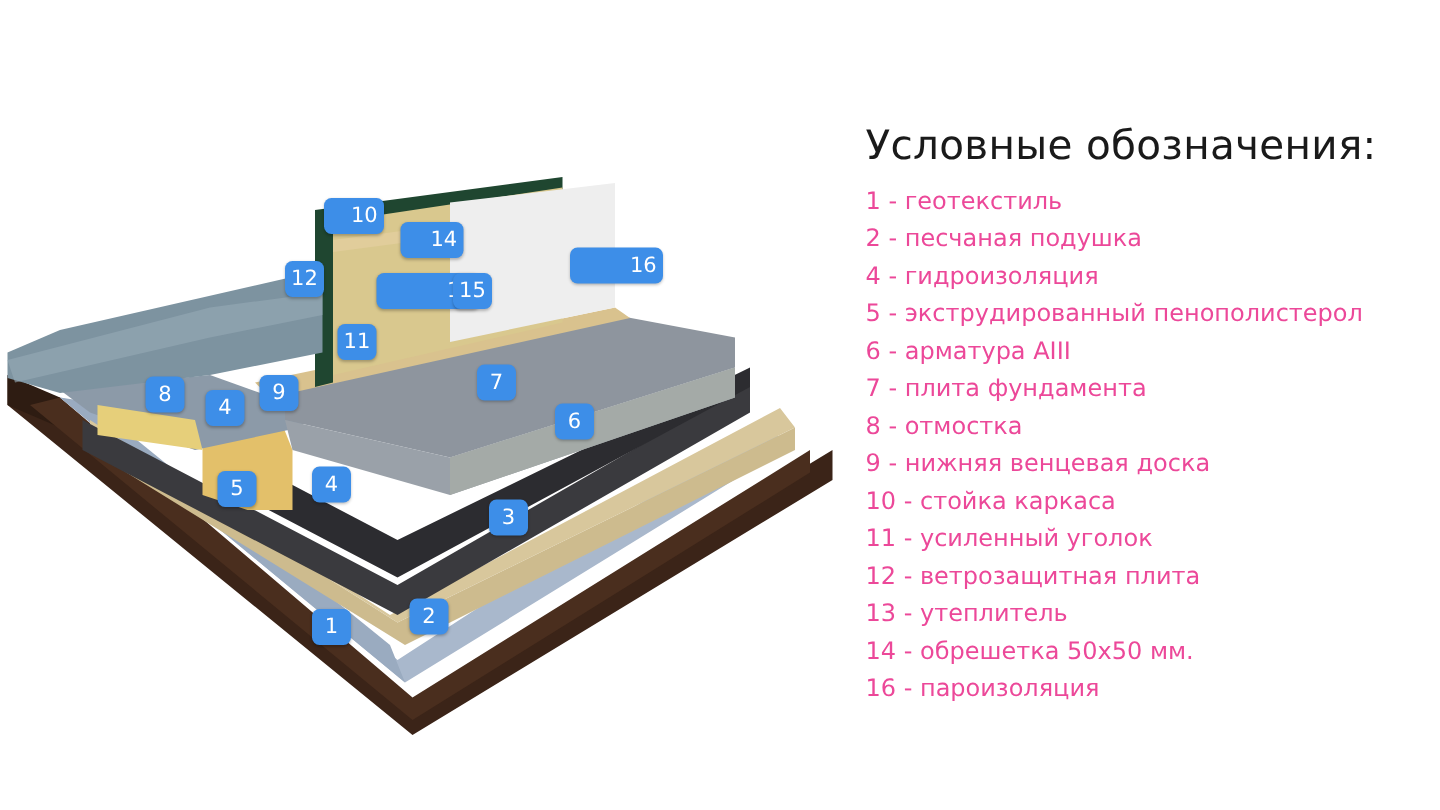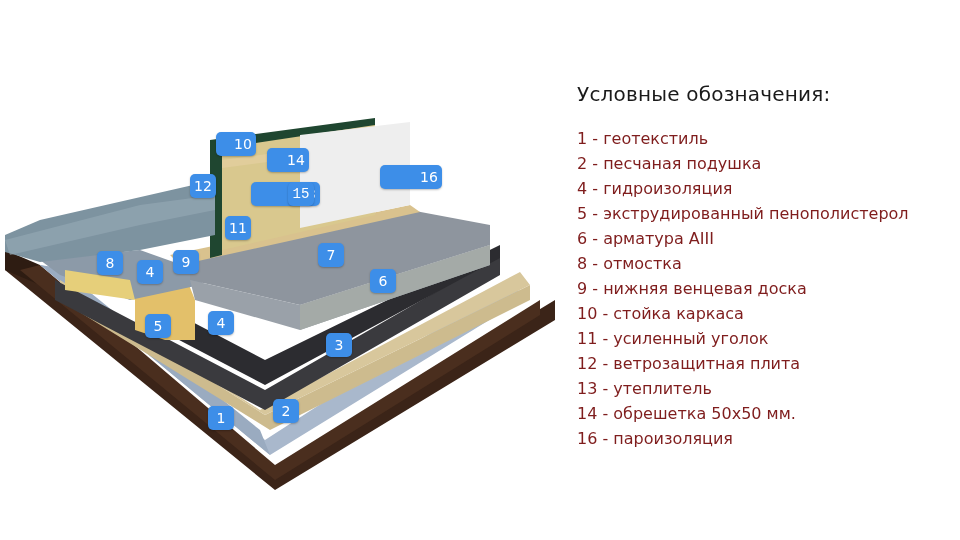--- a/index.html
+++ b/index.html
@@ -1,22 +1,22 @@
 <!DOCTYPE html>
 <html><head>
 <meta charset="utf-8">
 <style>
   html,body{margin:0;padding:0;background:#fff;}
   body{width:960px;height:540px;position:relative;overflow:hidden;font-family:"Liberation Sans",sans-serif;}
   #scene{position:absolute;left:0;top:0;width:560px;height:540px;}
   .badge{position:absolute;background:#3d8ee8;color:#fff;border-radius:5px;font-size:14px;line-height:24px;height:24px;min-width:26px;padding:0 4px;text-align:center;box-sizing:border-box;font-family:"DejaVu Sans",sans-serif;box-shadow:0 1px 2px rgba(0,0,0,0.25);}
   #legend{position:absolute;left:577px;top:82px;color:#1a1a1a;}
-  #legend h1{margin:0 0 20px 0;font-weight:normal;font-size:20px;font-family:"DejaVu Sans",sans-serif;letter-spacing:0.2px;}
+  #legend h1{margin:0 0 8px 0;font-weight:normal;font-size:27px;font-family:"DejaVu Sans",sans-serif;letter-spacing:0.2px;}
   #legend ul{list-style:none;margin:0;padding:0;}
-  #legend li{font-size:16px;line-height:25px;height:25px;font-family:"DejaVu Sans",sans-serif;color:#7f1d1d;white-space:nowrap;}
+  #legend li{font-size:16px;line-height:25px;height:25px;font-family:"DejaVu Sans",sans-serif;color:#ec4899;white-space:nowrap;}
 </style>
 </head>
 <body>
 
 <div id="scene">
   <svg width="560" height="540" viewBox="0 0 560 540">
 
     <polygon points="5,250 275,470 555,300 555,320 275,490 5,270" fill="#3b2418"></polygon>
     <polygon points="5,250 40,265 40,285 5,270" fill="#2e1c12"></polygon>
     <polygon points="20,270 275,480 540,315 540,300 275,465 40,265" fill="#4a2e1e"></polygon>
@@ -50,21 +50,21 @@
     <polygon points="300,135 410,122 410,205 300,228" fill="#eeeeee"></polygon>
 
     <polygon points="5,235 40,220 215,180 215,235 140,250 40,262 5,252" fill="#7d93a0"></polygon>
     <polygon points="5,240 140,205 215,195 215,210 140,225 10,255" fill="#96aab5" opacity="0.6"></polygon>
   </svg>
   <div id="badges">
       <div class="badge" style="left: 216px; top: 132px; background: rgb(61, 142, 232); padding-left: 18px;">10</div>
       <div class="badge" style="left: 267px; top: 148px; background: rgb(61, 142, 232); padding-left: 20px;">14</div>
       <div class="badge" style="left: 190px; top: 174px; background: rgb(61, 142, 232);">12</div>
       <div class="badge" style="left: 251px; top: 182px; background: rgb(61, 142, 232); padding-left: 47px;">13</div>
-      <div class="badge" style="left: 288px; top: 182px; background: rgb(61, 142, 232); font-family: Liberation Mono, monospace;">15</div>
+      <div class="badge" style="left: 302px; top: 182px; background: rgb(61, 142, 232);">15</div>
       <div class="badge" style="left: 380px; top: 165px; background: rgb(61, 142, 232); padding-left: 40px;">16</div>
       <div class="badge" style="left: 225px; top: 216px; background: rgb(61, 142, 232);">11</div>
       <div class="badge" style="left: 318px; top: 243px; background: rgb(61, 142, 232);">7</div>
       <div class="badge" style="left: 97px; top: 251px; background: rgb(61, 142, 232);">8</div>
       <div class="badge" style="left: 173px; top: 250px; background: rgb(61, 142, 232);">9</div>
       <div class="badge" style="left: 137px; top: 260px; background: rgb(61, 142, 232);">4</div>
       <div class="badge" style="left: 370px; top: 269px; background: rgb(61, 142, 232);">6</div>
       <div class="badge" style="left: 145px; top: 314px; background: rgb(61, 142, 232);">5</div>
       <div class="badge" style="left: 208px; top: 311px; background: rgb(61, 142, 232);">4</div>
       <div class="badge" style="left: 326px; top: 333px; background: rgb(61, 142, 232);">3</div>
@@ -74,20 +74,21 @@
 </div>
 
 <div id="legend">
   <h1>Условные обозначения:</h1>
   <ul>
     <li>1 - геотекстиль</li>
     <li>2 - песчаная подушка</li>
     <li>4 - гидроизоляция</li>
     <li>5 - экструдированный пенополистерол</li>
     <li>6 - арматура AIII</li>
+    <li>7 - плита фундамента</li>
     <li>8 - отмостка</li>
     <li>9 - нижняя венцевая доска</li>
     <li>10 - стойка каркаса</li>
     <li>11 - усиленный уголок</li>
     <li>12 - ветрозащитная плита</li>
     <li>13 - утеплитель</li>
     <li>14 - обрешетка 50х50 мм.</li>
     <li>16 - пароизоляция</li>
   </ul>
 </div>

